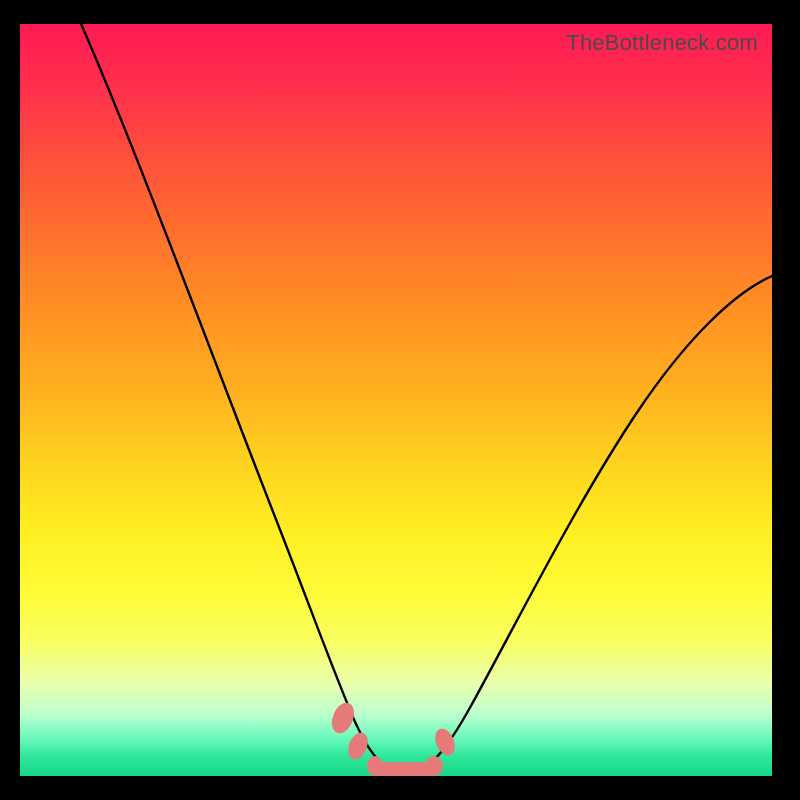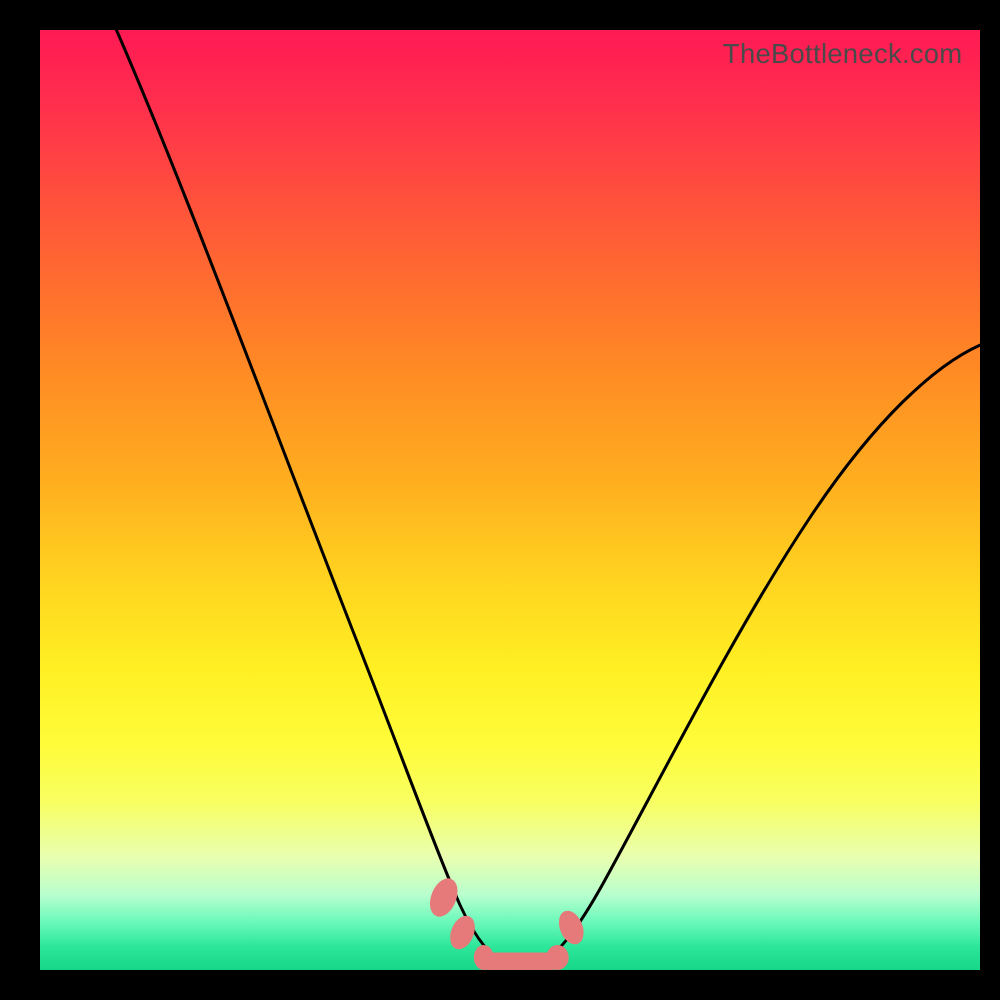--- a/index.html
+++ b/index.html
@@ -12,21 +12,21 @@
     font-family: Arial, Helvetica, sans-serif;
   }
   .frame {
     position: relative;
     width: 800px;
     height: 800px;
     background: #000;
   }
   .plot {
     position: absolute;
-    left: 32px;
+    left: 20px;
     top: 24px;
     width: 752px;
     height: 752px;
     background: linear-gradient(to bottom,
       #ff1a54 0%,
       #ff2f4d 8%,
       #ff4a3f 16%,
       #ff6a30 26%,
       #ff8a24 36%,
       #ffae1f 48%,

